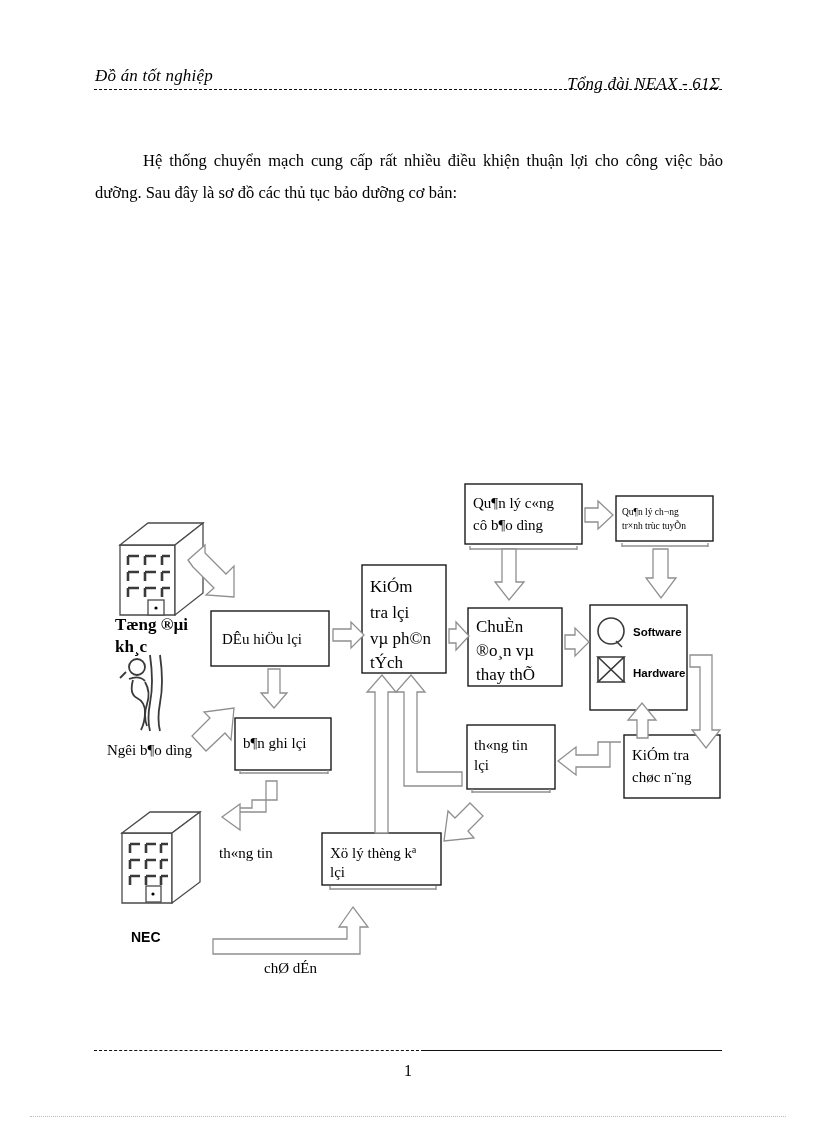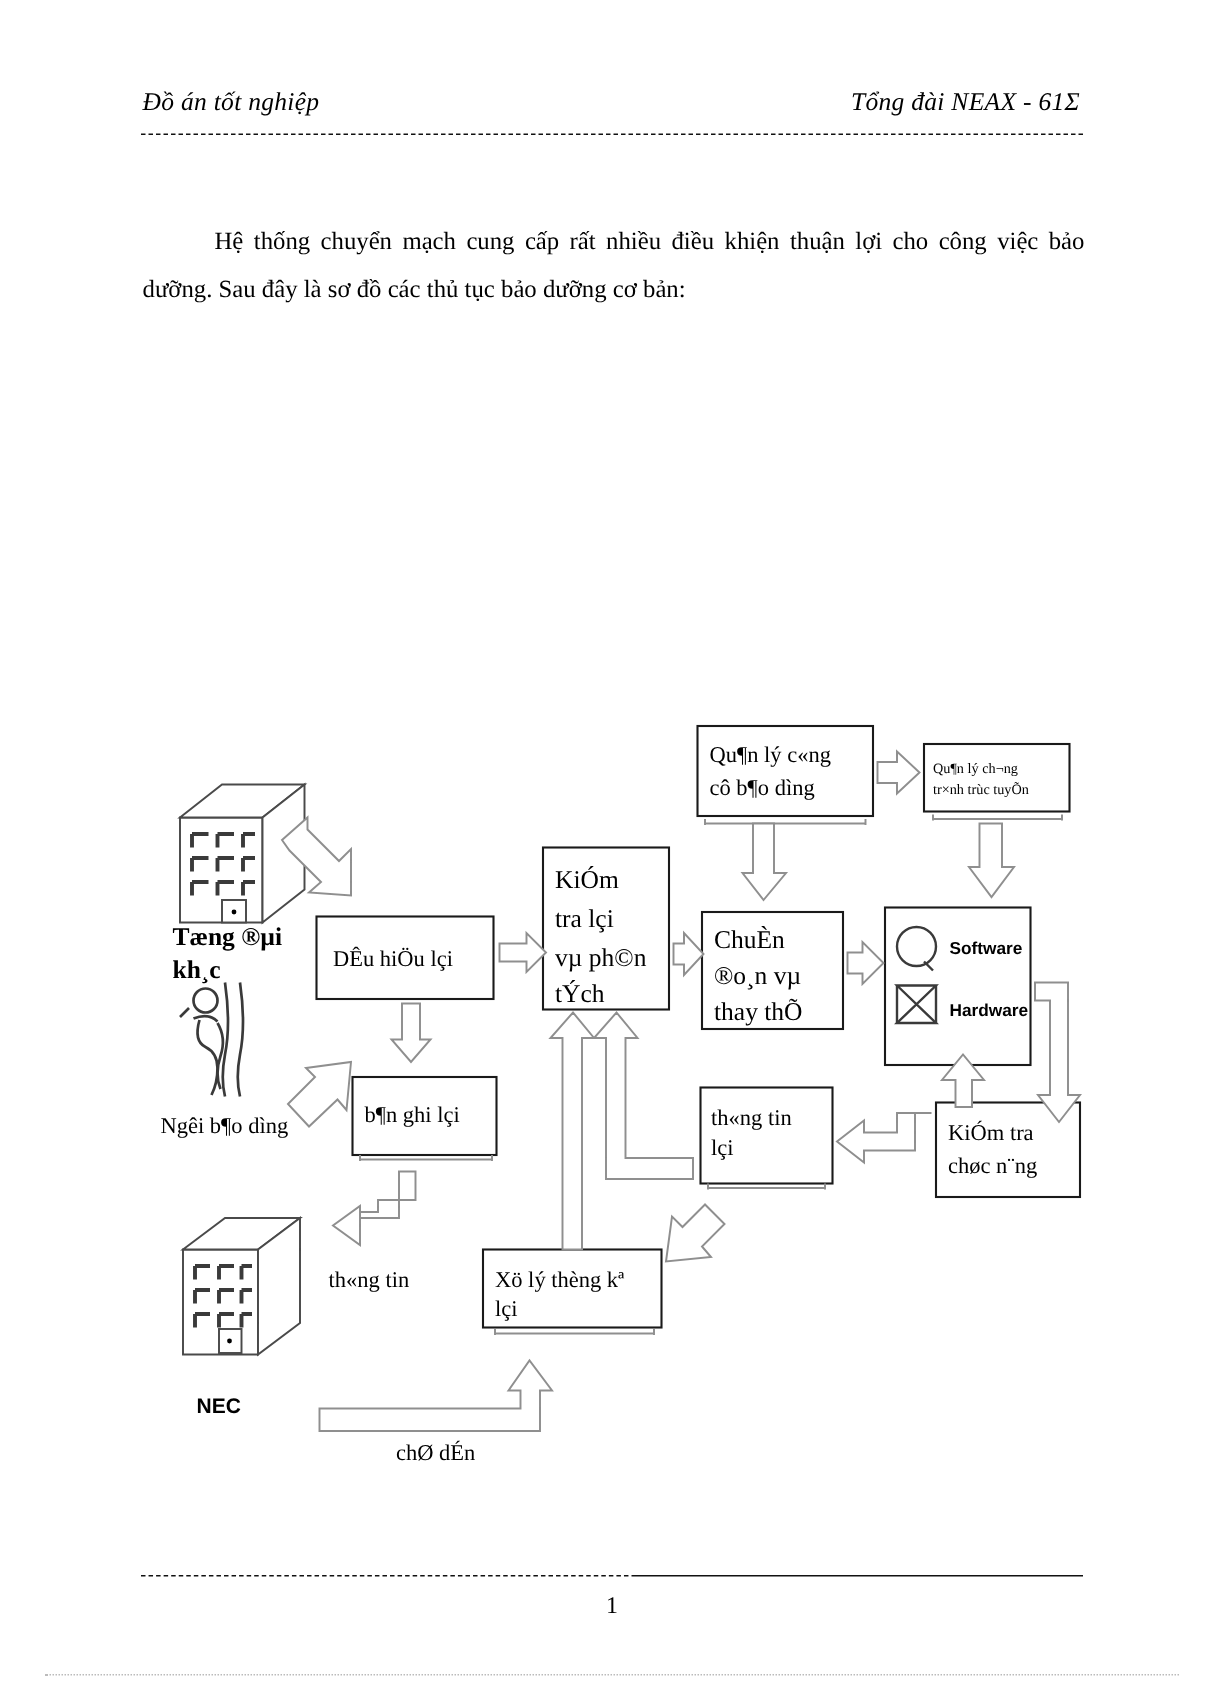--- a/index.html
+++ b/index.html
@@ -13,21 +13,21 @@
   }
   .page { position:absolute; inset:0; }
 
   
   .hdr {
     position:absolute; left:95px; top:58px; width:625px;
     display:flex; justify-content:space-between; align-items:center;
     font-style:italic; font-size:17px;
   }
   .hdr-left  { letter-spacing:.2px; }
-  .hdr-right { letter-spacing:.2px; }
+  .hdr-right { letter-spacing:.2px;margin-top:16px; }
 
   .hdr-rule {
     position:absolute; left:94px; top:89px; width:628px; height:0;
     border-top:1.4px dashed #111;
   }
 
   
   .para {
     position:absolute; left:95px; top:108px; width:628px;
     font-size:16.5px; line-height:32px;

